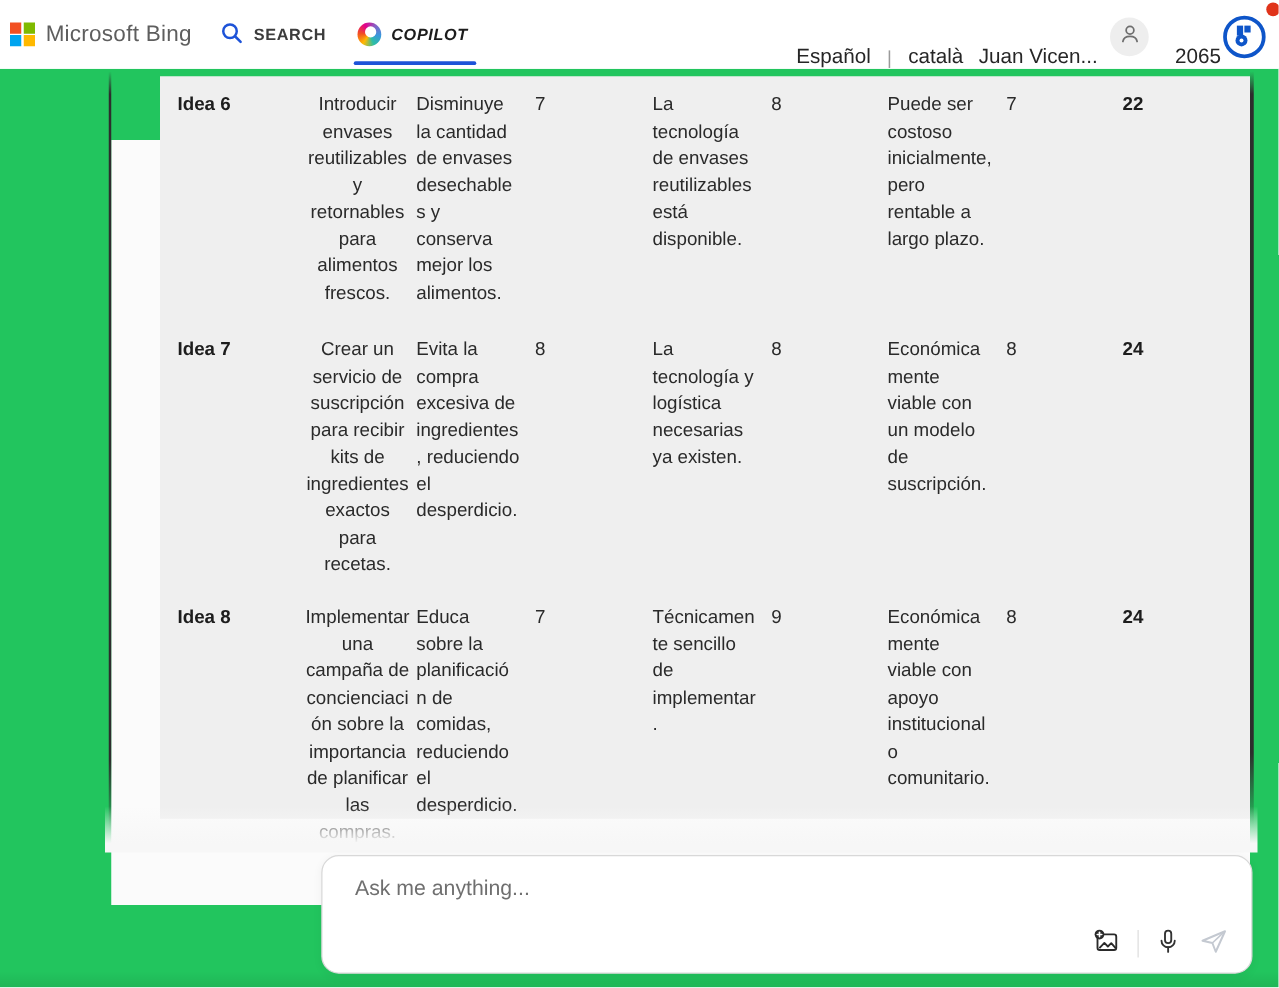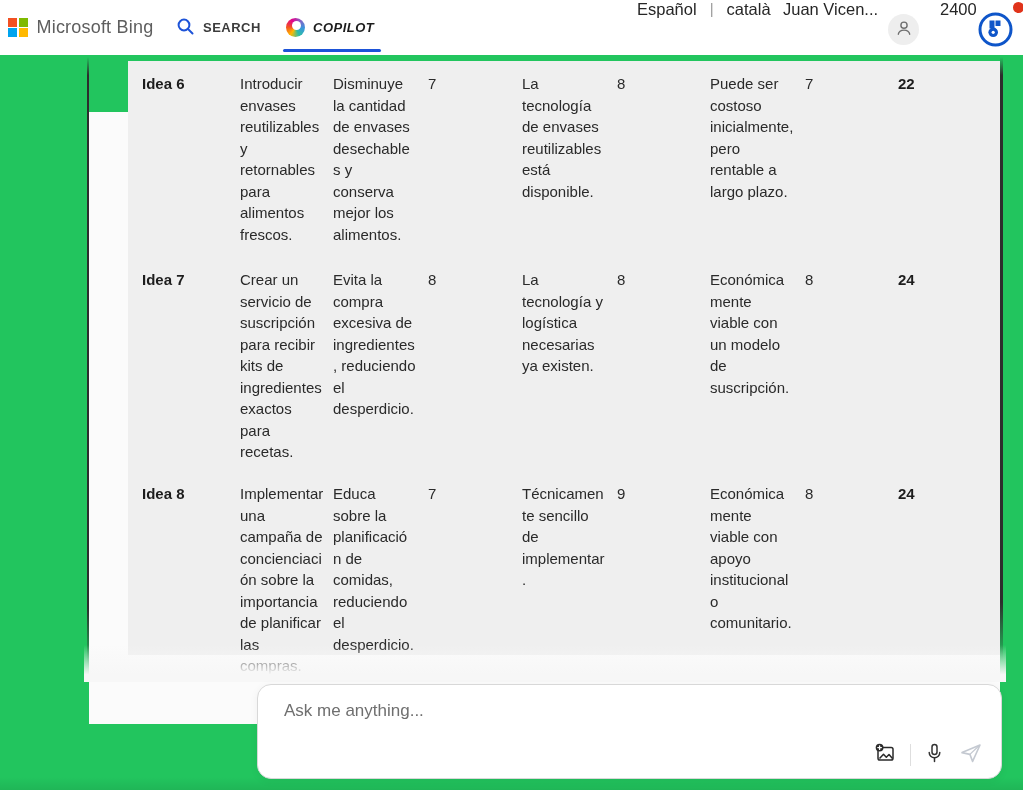--- a/index.html
+++ b/index.html
@@ -15,41 +15,41 @@
        font-size:13px;font-weight:600;letter-spacing:.5px;color:#3c3c3c;cursor:pointer;}
   .tab.search{left:176px;}
   .tab.copilot{left:286px;font-weight:700;color:#1c1c1c;font-style:italic;}
   .tab.copilot::after{content:'';position:absolute;left:-3px;bottom:3px;width:98px;height:3.5px;
        background:#1d53d8;border-radius:2px;}
   .tab.notebook{left:420px;}
   .copilot-disc{width:19px;height:19px;border-radius:50%;position:relative;
        background:conic-gradient(from 215deg,#ffb900,#f25022,#e3008c,#8661c5,#3a96dd,#2bbfa4,#ffb900);}
   .copilot-disc::after{content:'';position:absolute;left:6px;top:3px;width:9px;height:9px;
        border-radius:50%;background:#fff;}
-  .hright{position:absolute;top:0;height:55px;display:flex;align-items:flex-start;font-size:16.5px;color:#262626;}
+  .hright{position:absolute;top:0;height:55px;display:flex;align-items:flex-end;font-size:16.5px;color:#262626;}
   .lang{left:637px;gap:13px;}
   .lang .sep{color:#9a9a9a;font-size:15px;}
   .uname{left:783px;}
   .avatar{position:absolute;left:888px;top:14px;width:31px;height:31px;border-radius:50%;
        background:#eeeeee;display:flex;align-items:center;justify-content:center;cursor:pointer;}
   .points{left:940px;}
   .rewards{position:absolute;left:977px;top:11px;width:37px;height:37px;cursor:pointer;}
   .notif-dot{position:absolute;left:1013px;top:2px;width:11px;height:11px;border-radius:50%;background:#e0331a;}
   
   .content-bg{position:absolute;left:0;top:55px;width:1023px;height:735px;background:#22c55e;}
   .card-bg{position:absolute;left:89px;top:57px;width:911px;height:612px;background:#fbfbfb;}
   .edge{position:absolute;top:57px;width:2px;height:612px;
        background:linear-gradient(180deg,rgba(45,45,45,0) 0%,#2d2d2d 3%,#2d2d2d 90%,rgba(45,45,45,0) 100%);}
   .edge.left{left:87px;}
   .edge.right{left:1000px;width:2.5px;height:606px;}
   .table-surface{position:absolute;left:128px;top:61px;width:872px;height:594px;background:#efefef;}
   .trow{position:absolute;left:0;width:1023px;z-index:2;}
   .cell{position:absolute;top:0;font-size:15px;line-height:21.5px;color:#2a2a2a;white-space:pre-line;}
   .c1{left:142px;width:90px;font-weight:700;color:#1d1d1d;}
-  .c2{left:240px;width:92px;}
+  .c2{left:240px;width:92px;text-align:center;}
   .c3{left:333px;width:92px;}
   .c4{left:428px;width:40px;}
   .c5{left:522px;width:94px;}
   .c6{left:617px;width:40px;}
   .c7{left:710px;width:92px;}
   .c8{left:805px;width:40px;}
   .c9{left:898px;width:60px;font-weight:700;color:#1d1d1d;}
   .fade-bottom{position:absolute;left:84px;top:645px;width:922px;height:37px;z-index:3;
        background:linear-gradient(180deg,rgba(247,247,247,0) 0%,#f7f7f7 80%);}
   
@@ -113,21 +113,21 @@
     <div class="avatar">
       <span>
         <svg width="20" height="20" viewBox="0 0 20 20" fill="none">
             <circle cx="10" cy="7.2" r="3.1" stroke="#6e6e6e" stroke-width="1.4"></circle>
             <path d="M4.3 16.2c.5-2.8 2.9-4.1 5.7-4.1s5.2 1.3 5.7 4.1" stroke="#6e6e6e" stroke-width="1.4" stroke-linecap="round"></path>
           </svg>
       </span>
     </div>
 
     <div class="hright points" style="position:absolute;left:940px;">
-      <span>2400</span>
+      <span>2065</span>
     </div>
 
     <div class="rewards">
       <span>
         <svg width="37" height="37" viewBox="0 0 37 37">
             <circle cx="18.5" cy="18.5" r="15.5" fill="#fff" stroke="#0e55c9" stroke-width="3"></circle>
             <rect x="12.5" y="9.5" width="5" height="8" fill="#0e55c9"></rect>
             <rect x="18.5" y="9.5" width="5" height="5.5" fill="#0e55c9"></rect>
             <circle cx="16.2" cy="21.3" r="4.8" fill="#0e55c9"></circle>
             <circle cx="16.2" cy="21.3" r="1.6" fill="#fff"></circle>

